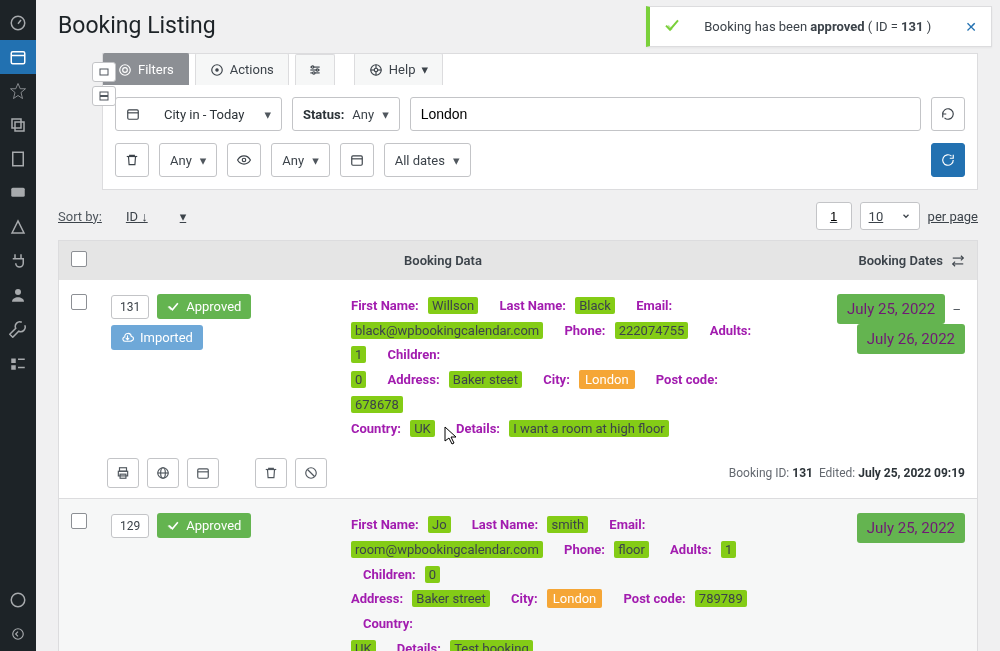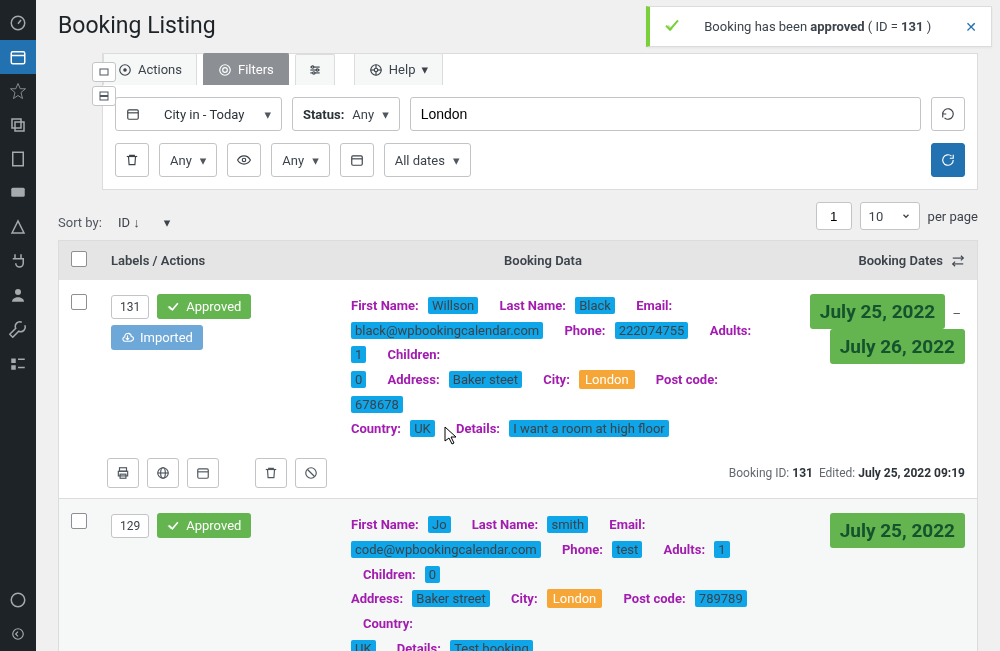--- a/index.html
+++ b/index.html
@@ -33,21 +33,21 @@
   .ctrl { display: flex; align-items: center; gap: 8px; background: #fff; border: 1px solid #c3c4c7; border-radius: 3px; padding: 6px 10px; height: 34px; cursor: pointer; }
   .ctrl .label { color: #2c3338; }
   .ctrl .caret { color: #50575e; }
   .ctrl svg { width: 14px; height: 14px; }
   .icon-box { width: 34px; justify-content: center; padding: 6px 0; }
   .search-input { flex: 1; }
   .search-input input { border: none; outline: none; width: 100%; font-size: 14px; background: transparent; }
   .btn-blue { background: #2271b1; border-color: #2271b1; color: #fff; }
   .btn-blue svg { stroke: #fff; }
 
-  .sort-row { display: flex; align-items: flex-end; gap: 16px; margin: 10px 0 10px 0; }
+  .sort-row { display: flex; align-items: center; gap: 24px; margin: 10px 0 10px 0; text-decoration: underline; }
   .sort-row .label { color: #50575e; }
   .sort-row .right { margin-left: auto; display: flex; align-items: center; gap: 8px; }
   .page-input { width: 36px; height: 28px; text-align: center; border: 1px solid #c3c4c7; border-radius: 3px; }
   .per-page { width: 60px; height: 28px; border: 1px solid #c3c4c7; border-radius: 3px; background: #fff; display: flex; align-items: center; justify-content: space-between; padding: 0 8px; }
 
   .table-header { display: flex; background: #e5e5e5; padding: 10px 12px; border: 1px solid #dcdcde; border-bottom: none; align-items: center; }
   .col-check { width: 40px; }
   .col-labels { width: 200px; font-weight: 600; }
   .col-data { flex: 1; text-align: center; font-weight: 600; }
   .col-dates { width: 190px; text-align: right; font-weight: 600; display: flex; align-items: center; justify-content: flex-end; gap: 8px; }
@@ -59,26 +59,26 @@
   .label-row-top { display: flex; gap: 8px; align-items: center; }
   .id-box { padding: 4px 8px; border: 1px solid #c3c4c7; border-radius: 3px; background: #fff; font-size: 12px; }
   .badge { display: flex; align-items: center; gap: 6px; padding: 5px 10px; border-radius: 3px; color: #fff; font-size: 13px; }
   .badge.approved { background: #64b450; }
   .badge.imported { background: #6ea8d8; }
   .badge svg { width: 13px; height: 13px; }
 
   .booking-data { flex: 1; line-height: 1.9; }
   .field-label { font-weight: 700; color: #a21caf; }
   .field-label::after { content: ":"; }
-  .hl { background: #0ea5e9; padding: 1px 4px; border-radius: 2px; }
+  .hl { background: #84cc16; padding: 1px 4px; border-radius: 2px; }
   .hl-strong { background: #f5a636; color: #fff; padding: 2px 6px; border-radius: 2px; }
   .booking-data span { margin-right: 6px; }
 
   .booking-dates { width: 200px; text-align: right; }
-  .date-chip { display: inline-block; padding: 6px 10px; border-radius: 3px; color: #14532d; font-size: 19px; font-weight: bold; }
+  .date-chip { display: inline-block; padding: 6px 10px; border-radius: 3px; color: #701a75; font-size: 15px; }
   .date-chip.green { background: #64b450; }
   .date-sep { margin: 0 4px; color: #50575e; }
 
   .booking-footer { display: flex; align-items: center; padding: 6px 12px 10px 48px; gap: 8px; }
   .footer-actions { display: flex; gap: 8px; }
   .icon-btn { width: 32px; height: 30px; border: 1px solid #c3c4c7; border-radius: 3px; background: #fff; display: flex; align-items: center; justify-content: center; cursor: pointer; }
   .icon-btn svg { width: 14px; height: 14px; stroke: #50575e; }
   .footer-meta { margin-left: auto; color: #646970; font-size: 12px; }
   .footer-meta b { color: #2c3338; }
 
@@ -189,33 +189,33 @@
       <div class="small-tab">
           <svg viewBox="0 0 24 24" fill="none" stroke-width="2">
             <rect x="4" y="4" width="16" height="7"></rect>
             <rect x="4" y="13" width="16" height="7"></rect>
           </svg>
         </div>
     </div>
 
     <div class="panel">
       <div class="panel-tabs">
+        <div class="tab active">
+          <svg width="14" height="14" viewBox="0 0 24 24" fill="none" stroke="currentColor" stroke-width="2">
+              <circle cx="12" cy="12" r="9"></circle>
+              <circle cx="12" cy="12" r="4"></circle>
+            </svg>
+          <span>Filters</span>
+        </div>
         <div class="tab">
           <svg width="14" height="14" viewBox="0 0 24 24" fill="none" stroke="currentColor" stroke-width="2">
               <circle cx="12" cy="12" r="9"></circle>
               <circle cx="12" cy="12" r="2" fill="currentColor"></circle>
             </svg>
           <span>Actions</span>
-        </div>
-        <div class="tab active">
-          <svg width="14" height="14" viewBox="0 0 24 24" fill="none" stroke="currentColor" stroke-width="2">
-              <circle cx="12" cy="12" r="9"></circle>
-              <circle cx="12" cy="12" r="4"></circle>
-            </svg>
-          <span>Filters</span>
         </div>
         <div class="tab tab-icon-only">
           <svg width="14" height="14" viewBox="0 0 24 24" fill="none" stroke="currentColor" stroke-width="2">
               <line x1="4" y1="7" x2="20" y2="7"></line>
               <line x1="4" y1="12" x2="20" y2="12"></line>
               <line x1="4" y1="17" x2="20" y2="17"></line>
               <circle cx="8" cy="7" r="2" fill="#fff"></circle>
               <circle cx="16" cy="12" r="2" fill="#fff"></circle>
               <circle cx="10" cy="17" r="2" fill="#fff"></circle>
             </svg>
@@ -313,21 +313,20 @@
           <svg width="10" height="10" viewBox="0 0 24 24" fill="none" stroke="currentColor" stroke-width="3">
               <polyline points="6 9 12 15 18 9"></polyline>
             </svg>
         </div>
         <span>per page</span>
       </div>
     </div>
 
     <div class="table-header">
       <div class="col-check"><span class="checkbox"></span></div>
-      <div class="col-labels">Labels / Actions</div>
       <div class="col-data">Booking Data</div>
       <div class="col-dates">
         <span>Booking Dates</span>
         <svg width="14" height="14" viewBox="0 0 24 24" fill="none" stroke="currentColor" stroke-width="2">
             <polyline points="17 3 21 7 17 11"></polyline>
             <line x1="3" y1="7" x2="21" y2="7"></line>
             <polyline points="7 21 3 17 7 13"></polyline>
             <line x1="3" y1="17" x2="21" y2="17"></line>
           </svg>
       </div>
@@ -431,22 +430,22 @@
                   <polyline points="2 12 8 18" opacity="0.6"></polyline>
                 </svg>
               <span>Approved</span>
             </span>
           </div>
         </div>
         <div class="booking-data">
           <span class="field-label">First Name</span> <span class="hl">Jo</span>
           <span style="margin-left:12px" class="field-label">Last Name</span> <span class="hl">smith</span>
           <span style="margin-left:12px" class="field-label">Email</span><br>
-          <span class="hl">code@wpbookingcalendar.com</span>
-          <span style="margin-left:12px" class="field-label">Phone</span> <span class="hl">test</span>
+          <span class="hl">room@wpbookingcalendar.com</span>
+          <span style="margin-left:12px" class="field-label">Phone</span> <span class="hl">floor</span>
           <span style="margin-left:12px" class="field-label">Adults</span> <span class="hl">1</span>
           <span style="margin-left:12px" class="field-label">Children</span> <span class="hl">0</span><br>
           <span class="field-label">Address</span> <span class="hl">Baker street</span>
           <span style="margin-left:12px" class="field-label">City</span> <span class="hl-strong">London</span>
           <span style="margin-left:12px" class="field-label">Post code</span> <span class="hl">789789</span>
           <span style="margin-left:12px" class="field-label">Country</span><br>
           <span class="hl">UK</span>
           <span style="margin-left:12px" class="field-label">Details</span> <span class="hl">Test booking</span>
         </div>
         <div class="booking-dates">

